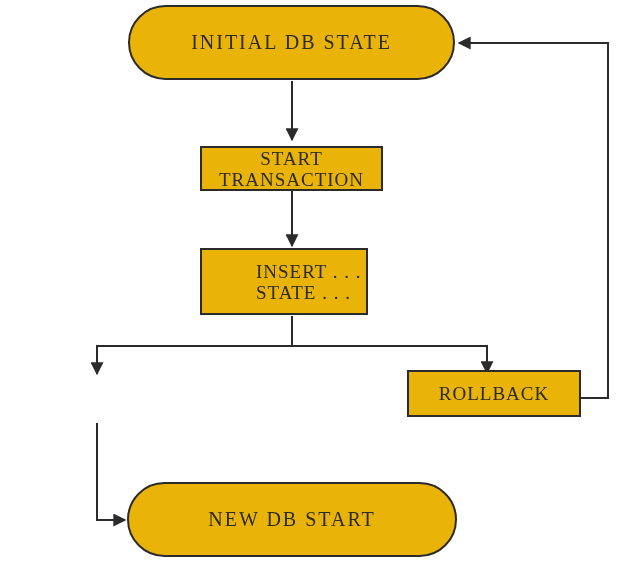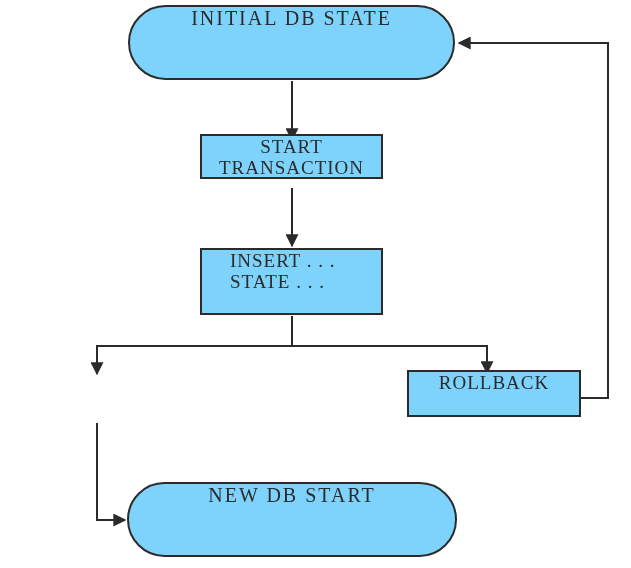--- a/index.html
+++ b/index.html
@@ -20,39 +20,40 @@
     position: absolute;
     left: 0;
     top: 0;
     width: 631px;
     height: 568px;
   }
   .node {
     position: absolute;
     box-sizing: border-box;
     border: 2px solid #2b2b2b;
-    background: #7dd3fc;
+    background: #eab308;
     display: flex;
+    align-items: center;
     justify-content: center;
     text-align: center;
   }
   .stadium {
     border-radius: 38px;
     font-size: 20px;
     letter-spacing: 2px;
   }
   .rect {
     font-size: 19px;
     letter-spacing: 1px;
     line-height: 21px;
   }
   #node-initial { left: 128px; top: 5px;  width: 327px; height: 75px; }
-  #node-start   { left: 200px; top: 134px; width: 183px; height: 45px; }
-  #node-dml     { left: 200px; top: 248px; width: 183px; height: 67px;
-                  justify-content: flex-start; text-align: left; padding-left: 28px; }
+  #node-start   { left: 200px; top: 146px; width: 183px; height: 45px; }
+  #node-dml     { left: 200px; top: 248px; width: 168px; height: 67px;
+                  justify-content: flex-start; text-align: left; padding-left: 54px; }
   #node-commit  { left: 5px;   top: 376px; width: 183px; height: 47px; }
   #node-rollback{ left: 395px; top: 370px; width: 174px; height: 47px; margin-left: 12px; }
   #node-new     { left: 127px; top: 482px; width: 330px; height: 75px; }
   .lines { display: block; }
   .lines span { display: block; }
 </style>
 </head>
 <body>
 
 <div class="canvas">

